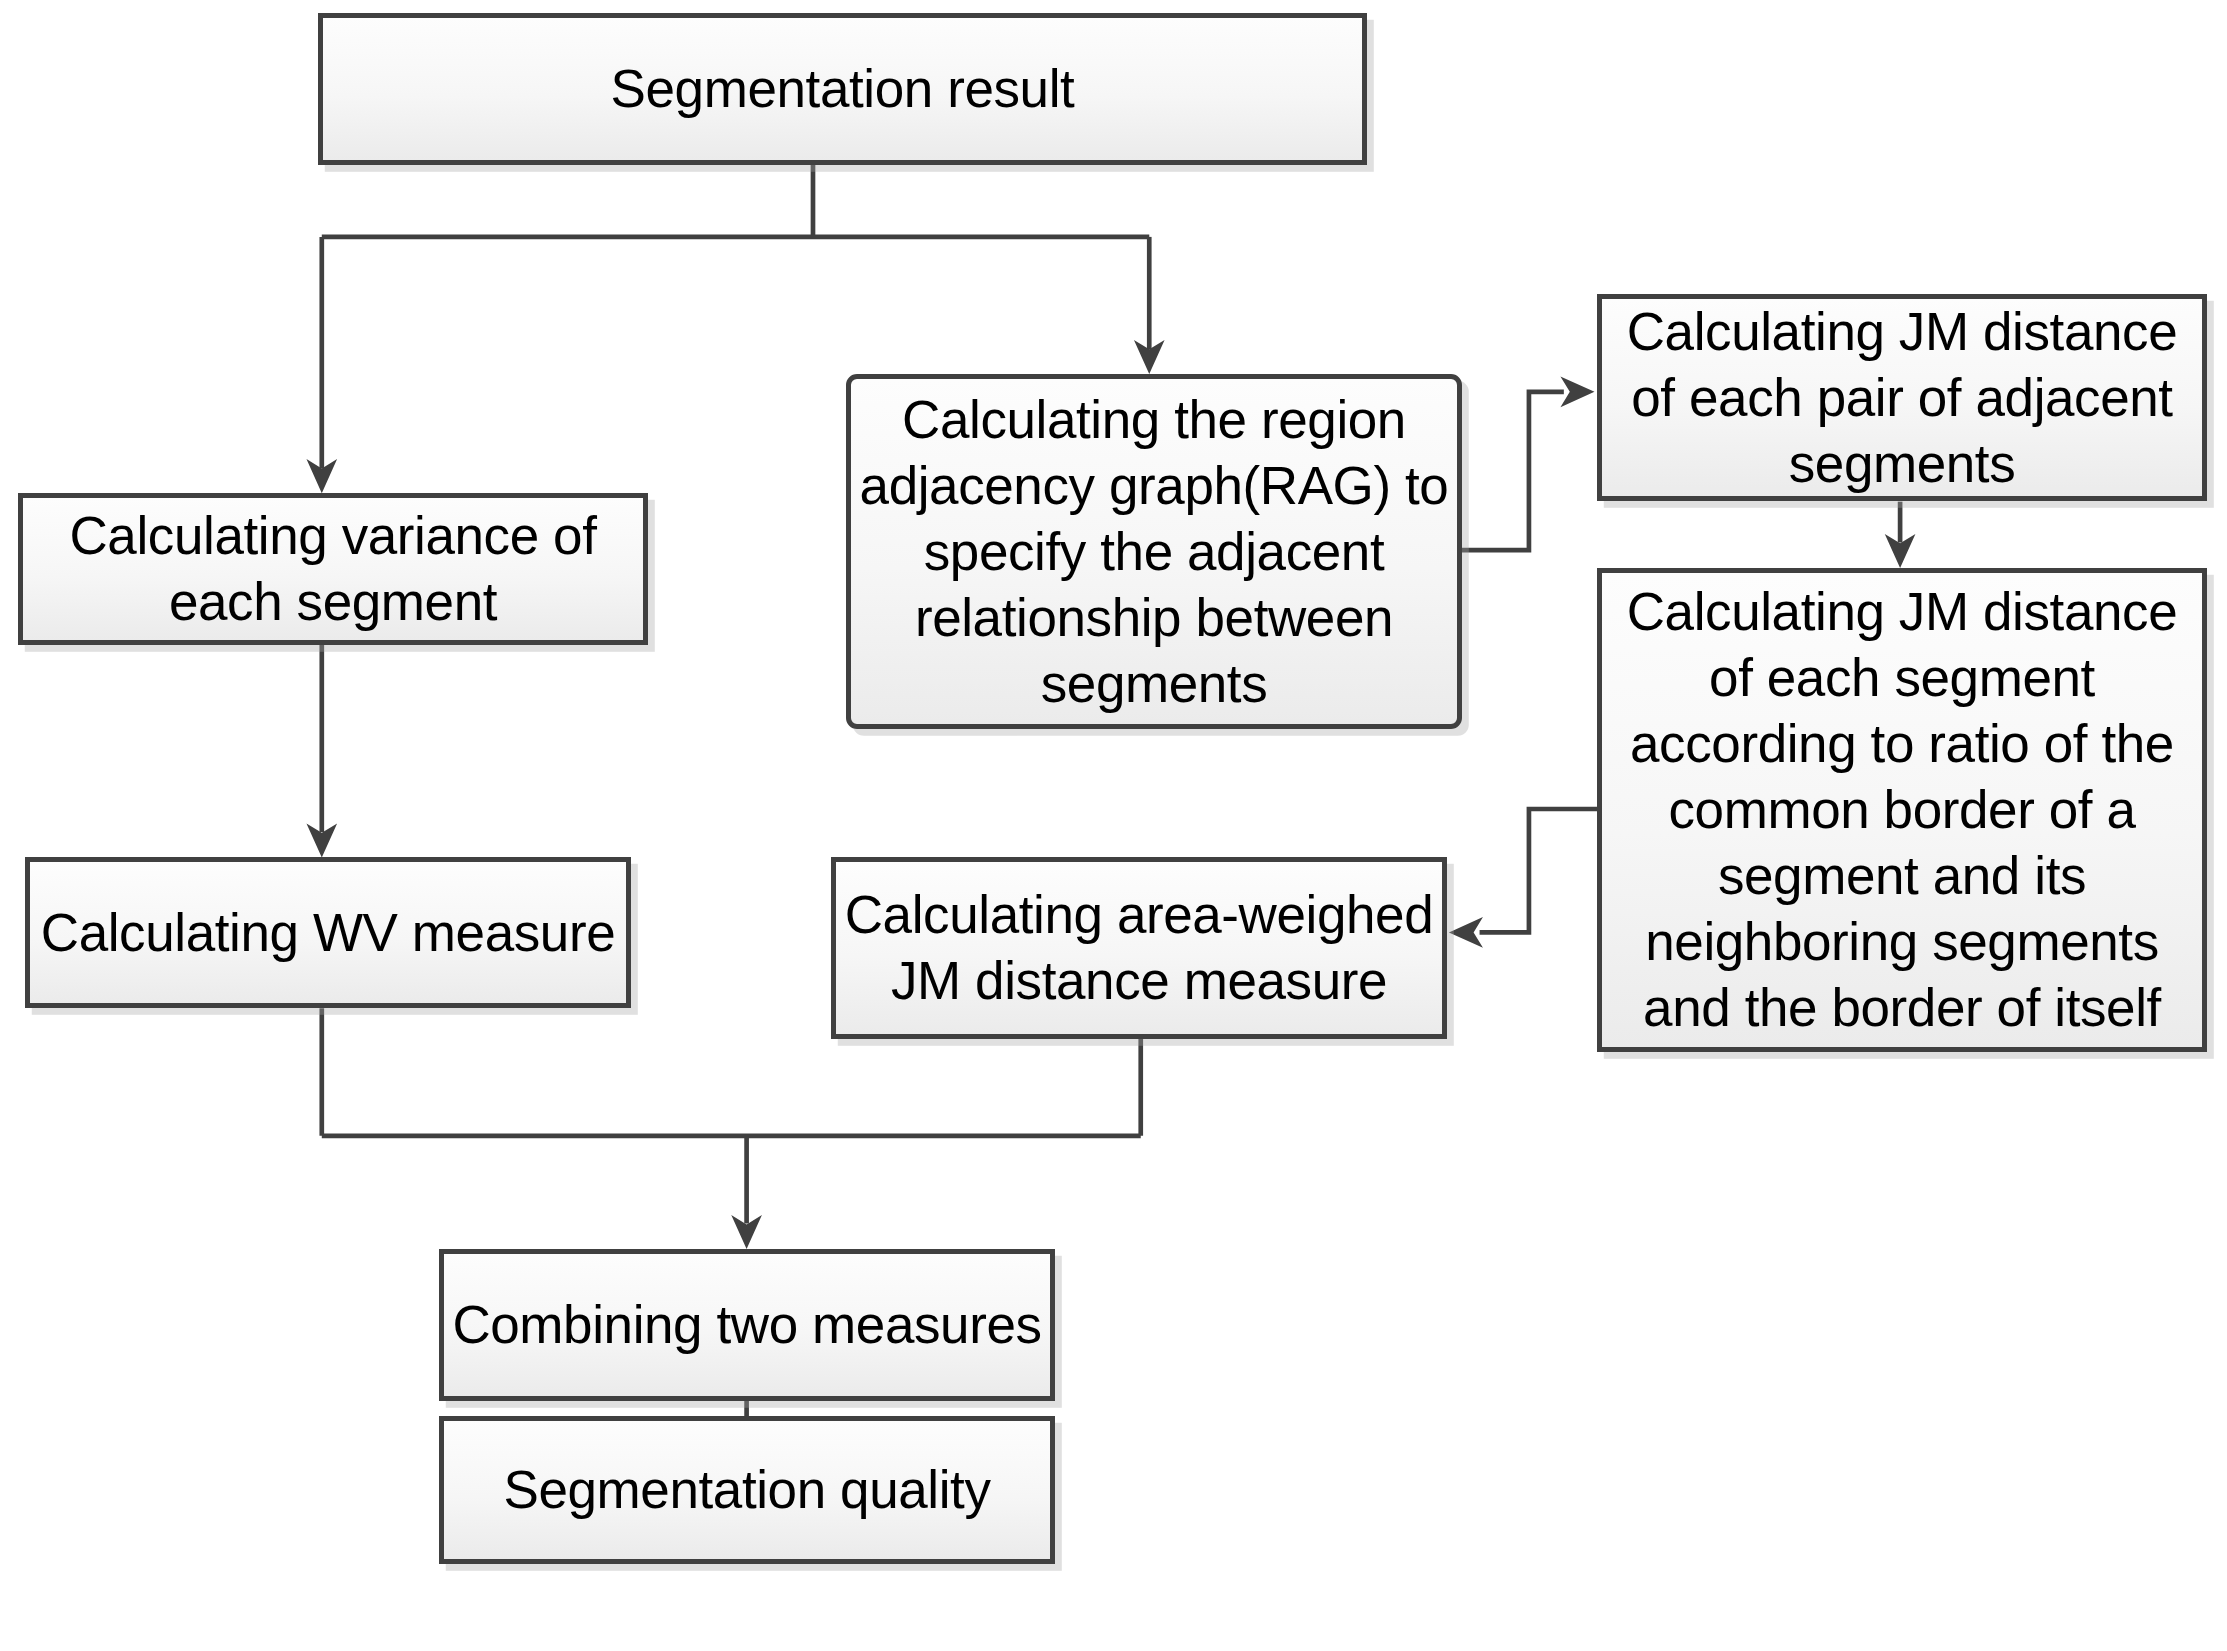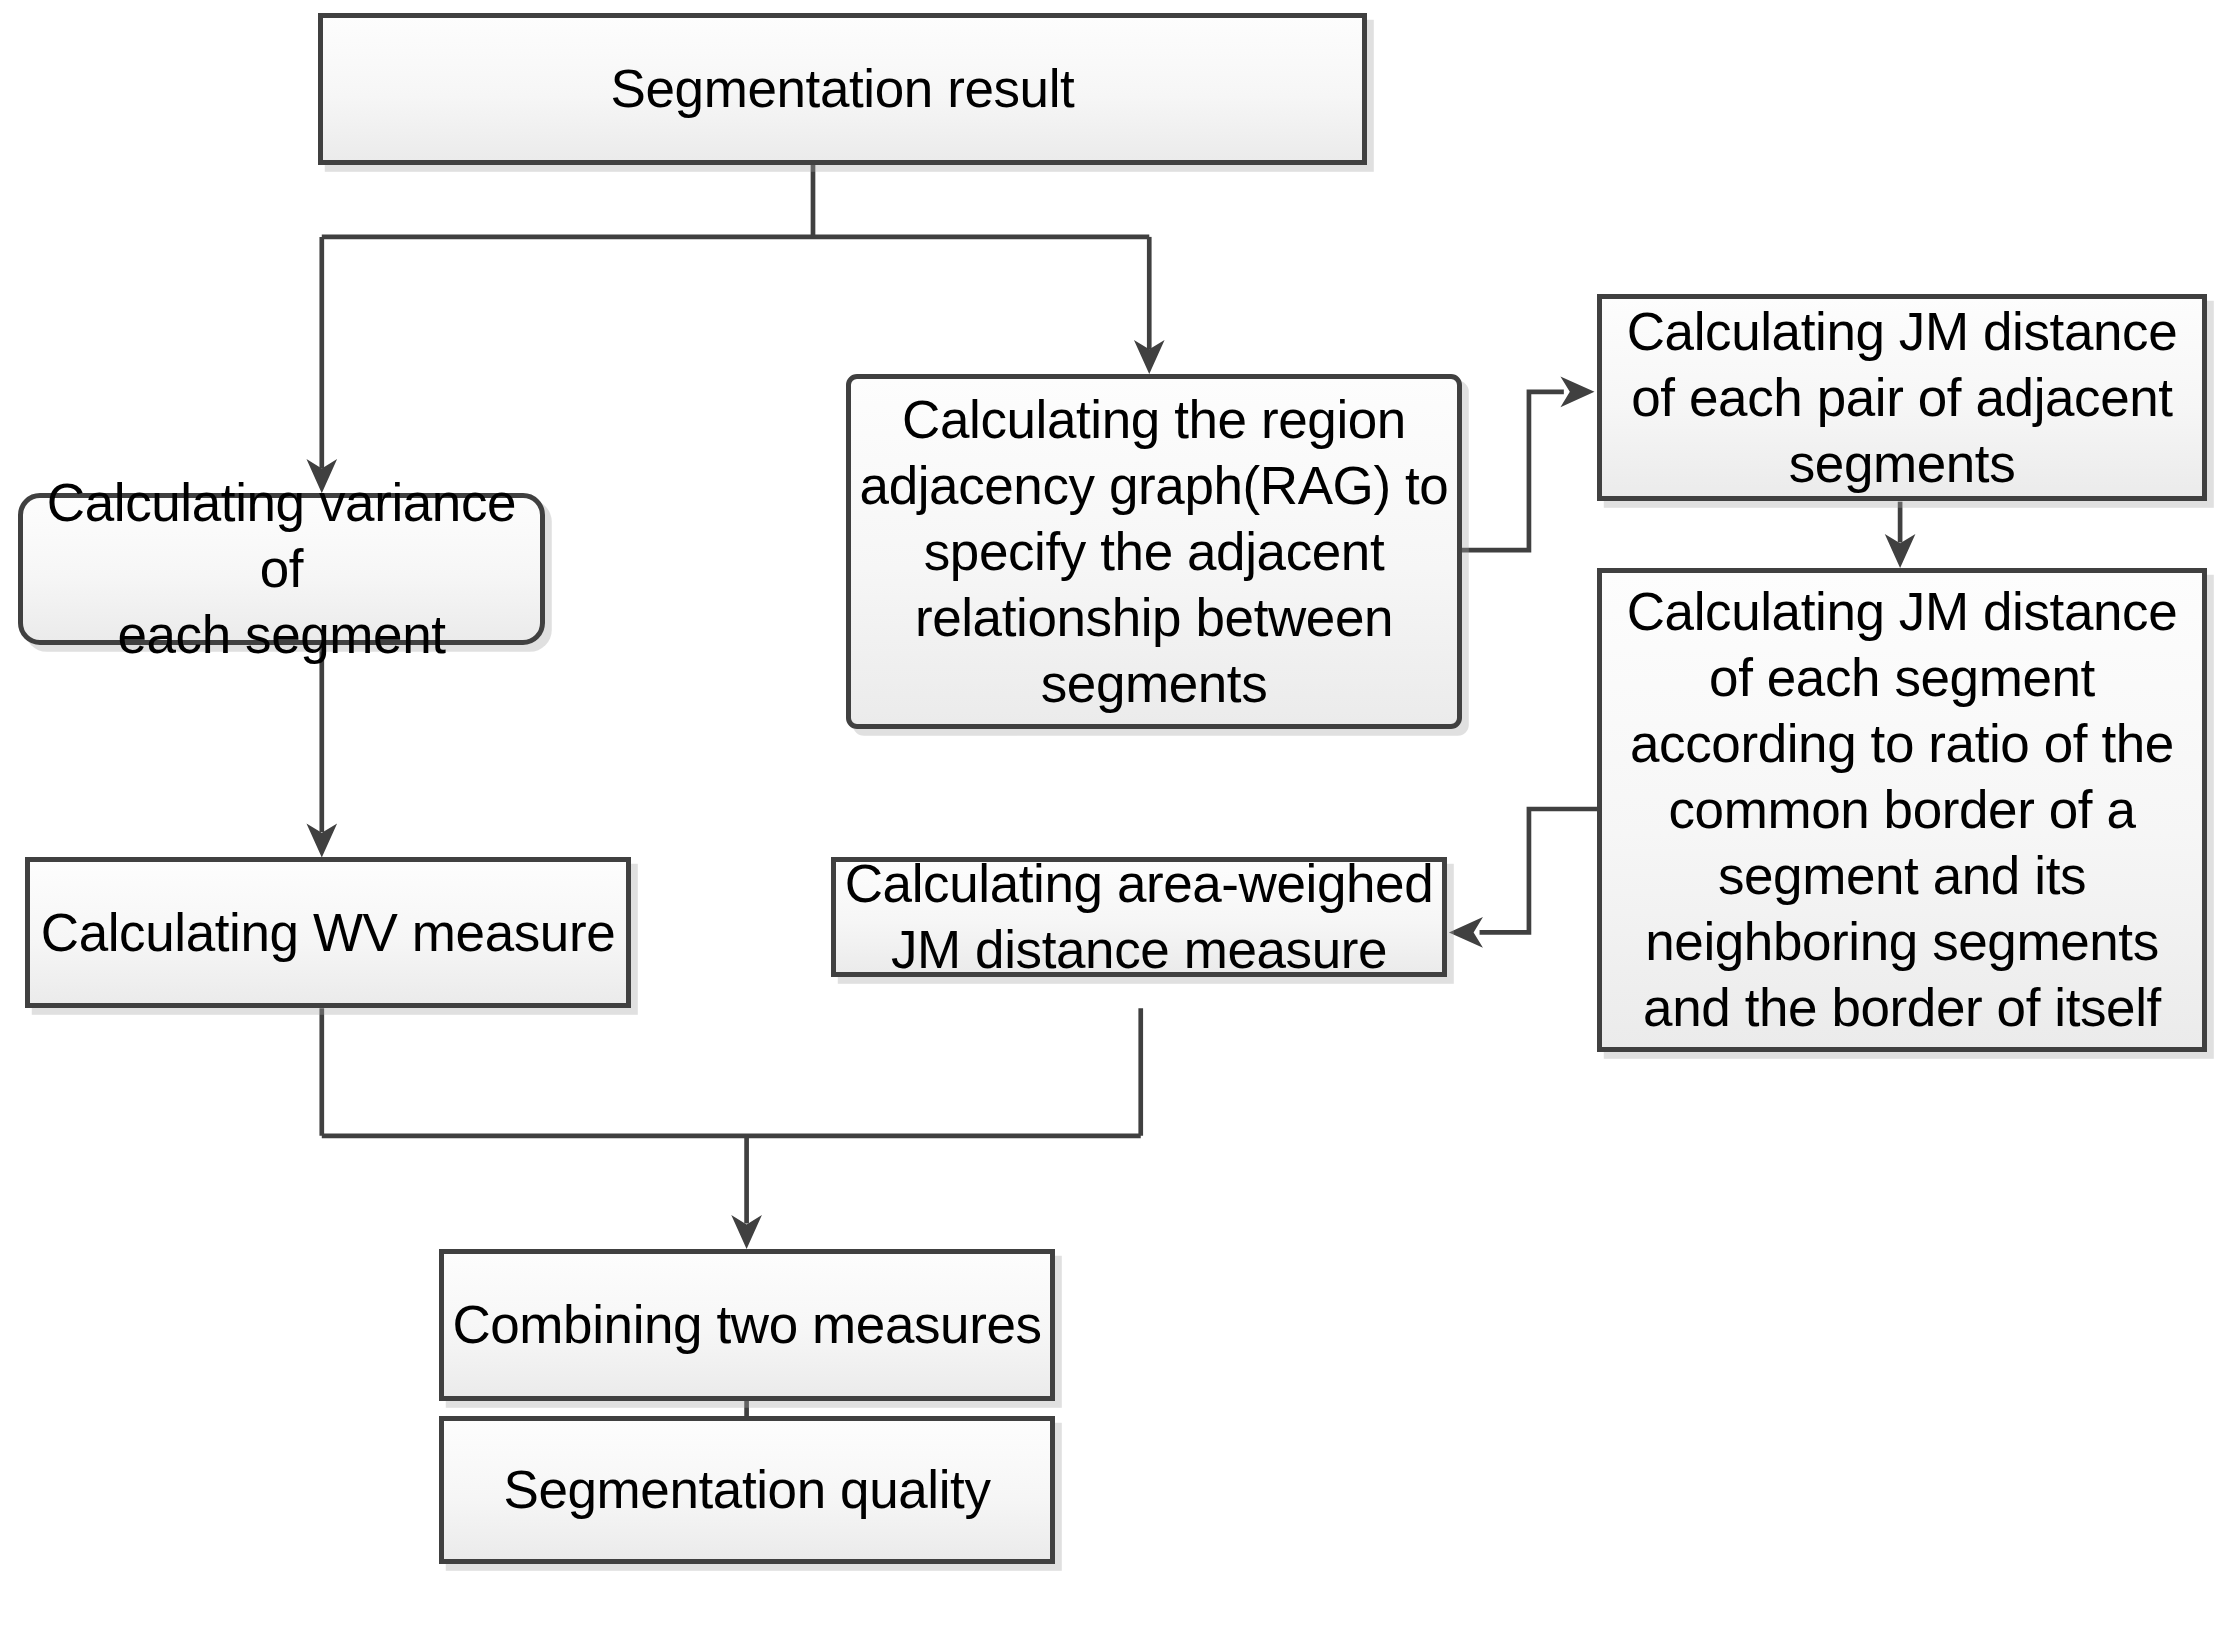--- a/index.html
+++ b/index.html
@@ -90,21 +90,21 @@
     <polygon class="arrowhead" points="877,1467 859,1427 877,1438 895,1427"></polygon>
 
     <path class="connector" d="M877,1645 V1707"></path>
     <polygon class="arrowhead" points="877,1739 859,1699 877,1710 895,1699"></polygon>
   </svg>
 
   <div class="node" style="left:295px;top:12.8px;width:1049px;height:152px;margin-left:23px;">
     <span>Segmentation result</span>
   </div>
 
-  <div class="node" style="left:18px;top:493px;width:527px;height:152px;border-radius:22px;">
+  <div class="node" style="left:18px;top:493px;width:630px;height:152px;">
     <span>Calculating variance of
 each segment</span>
   </div>
 
   <div class="node" style="left:846px;top:374px;width:616px;height:355px;border-radius:11px;">
     <span>Calculating the region
 adjacency graph(RAG) to
 specify the adjacent
 relationship between
 segments</span>
@@ -123,21 +123,21 @@
 common border of a
 segment and its
 neighboring segments
 and the border of itself</span>
   </div>
 
   <div class="node" style="left:18px;top:857px;width:606px;height:151px;margin-left:7px;">
     <span>Calculating WV measure</span>
   </div>
 
-  <div class="node" style="left:831px;top:857px;width:616px;height:120px;">
+  <div class="node" style="left:831px;top:857px;width:616px;height:182px;">
     <span>Calculating area-weighed
 JM distance measure</span>
   </div>
 
   <div class="node" style="left:439px;top:1249px;width:616px;height:152px;justify-content:flex-end;">
     <span>Combining two measures</span>
   </div>
 
   <div class="node" style="left:439px;top:1416px;width:616px;height:148px;">
     <span>Segmentation quality</span>

